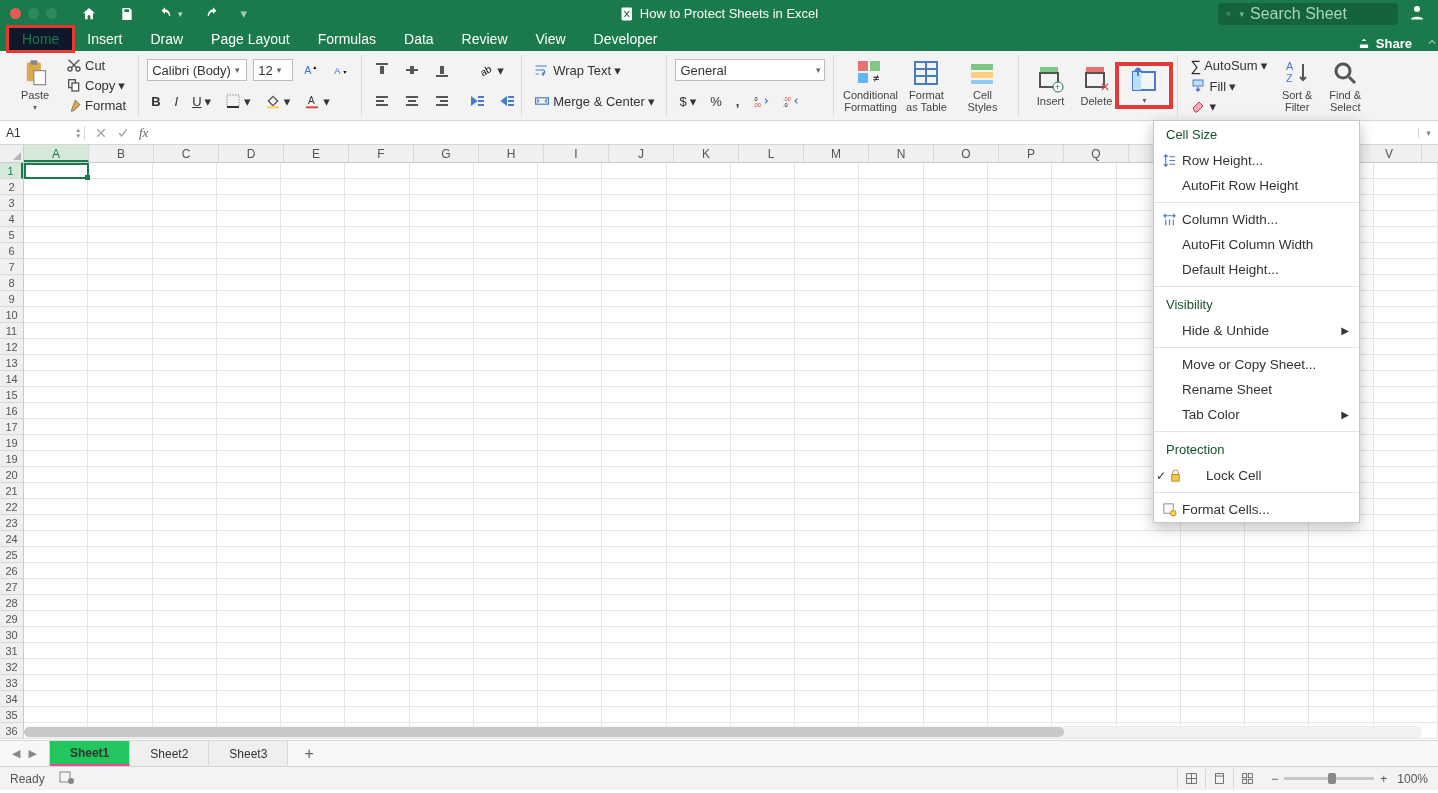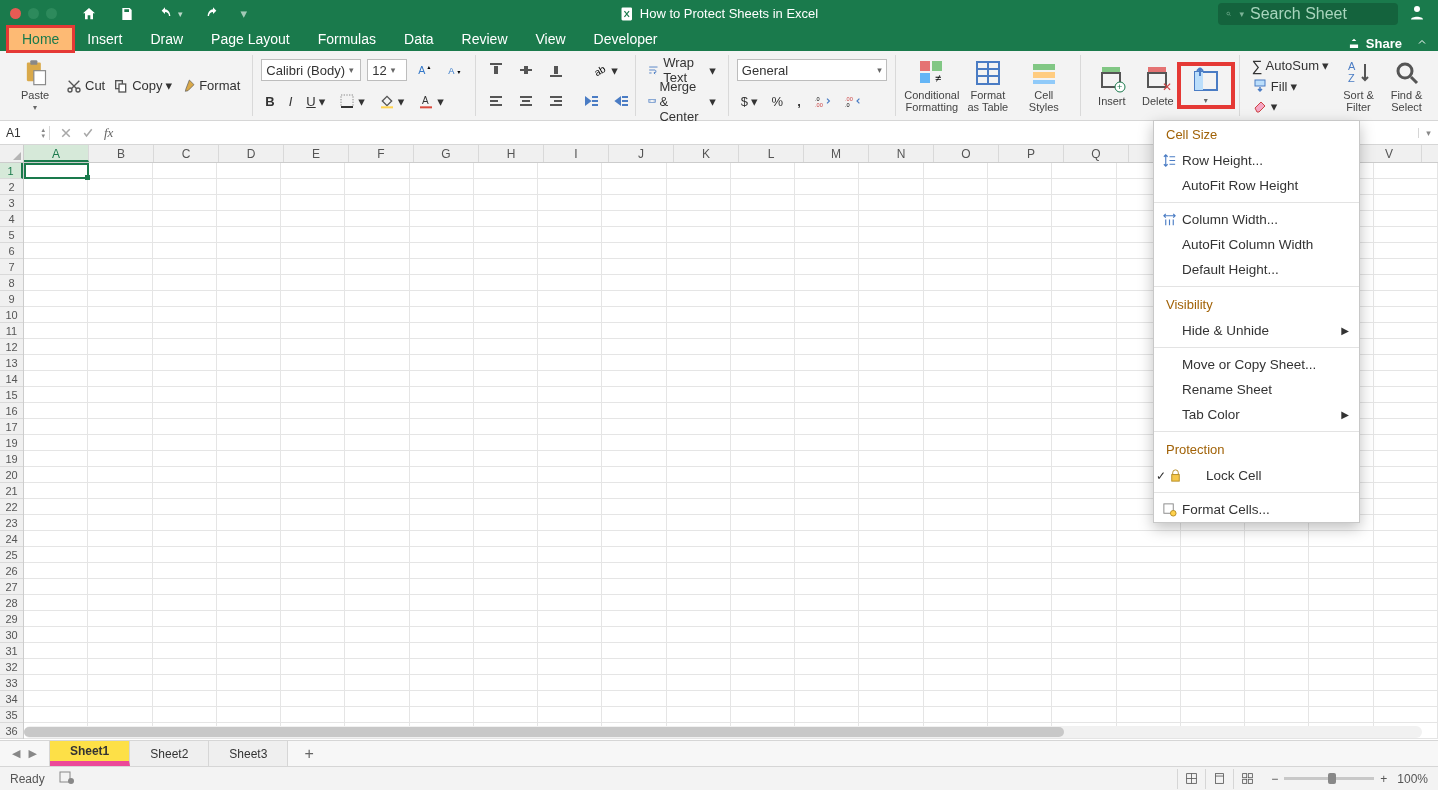--- a/index.html
+++ b/index.html
@@ -19,23 +19,23 @@
 .search-box { background: #14633d; border-radius: 4px; padding: 2px 8px; display: flex; align-items: center; gap: 6px; width: 180px; color: #a8d5bd; }
 .search-box svg { width: 12px; height: 12px; fill: #a8d5bd; }
 .search-box input { background: transparent; border: none; color: #a8d5bd; font-size: 16px; outline: none; width: 140px; }
 .search-box input::placeholder { color: #a8d5bd; }
 .drop { font-size: 9px; margin-left: 2px; opacity: .7; }
 .user-icon svg { width: 18px; height: 18px; fill: #fff; }
 
 
 .tabs { background: #1a7a4c; height: 24px; display: flex; align-items: flex-end; padding-left: 8px; color: #fff; }
 .tab { padding: 4px 14px; cursor: pointer; font-size: 14px; }
-.tab.active { background: #fdba74; color: #1a7a4c; position: relative; }
+.tab.active { background: #0f172a; color: #1a7a4c; position: relative; }
 .tab.home-highlight { outline: 3px solid #e53935; outline-offset: -1px; }
-.tabs-right { margin-left: auto; display: flex; align-items: center; gap: 14px; padding-right: 10px; }
+.tabs-right { margin-left: auto; display: flex; align-items: center; gap: 14px; padding-right: 0; }
 .share { display: flex; align-items: center; gap: 5px; font-weight: 600; }
 .share svg { width: 14px; height: 14px; fill: #fff; }
 .chev-up svg { width: 12px; height: 12px; fill: #fff; }
 
 
 .ribbon { background: #f3f3f3; height: 70px; border-bottom: 1px solid #d6d6d6; display: flex; align-items: stretch; padding: 4px 6px; }
 .group { display: flex; flex-direction: column; justify-content: space-between; border-right: 1px solid #d9d9d9; padding: 0 8px; }
 .group:last-child { border-right: none; }
 .row { display: flex; align-items: center; gap: 6px; height: 30px; }
 .btn { display: inline-flex; align-items: center; gap: 3px; padding: 2px 4px; cursor: pointer; border-radius: 3px; }
@@ -43,31 +43,31 @@
 .lbl-under { font-size: 11px; text-align: center; color: #444; }
 .combo { border: 1px solid #bdbdbd; background: #fff; height: 22px; display: inline-flex; align-items: center; padding: 0 4px; font-size: 13px; }
 .combo .arr { font-size: 9px; color: #666; margin-left: 4px; }
 .big-btn { display: flex; flex-direction: column; align-items: center; justify-content: center; width: 56px; cursor: pointer; gap: 2px; }
 .big-btn svg { width: 28px; height: 28px; }
 .big-btn .arr { font-size: 8px; color: #666; }
 .format-highlight { outline: 4px solid #e53935; outline-offset: 0; }
 
 
 .menu { position: absolute; top: 120px; left: 1153px; width: 207px; background: #fff; border: 1px solid #c8c8c8; box-shadow: 0 5px 14px rgba(0,0,0,.25); font-size: 13.5px; z-index: 20; }
-.menu-header { padding: 6px 12px; color: #a16207; font-size: 13px; }
+.menu-header { padding: 6px 12px; color: #14532d; font-size: 13px; }
 .menu-item { padding: 5px 12px 5px 28px; display: flex; align-items: center; gap: 8px; cursor: pointer; position: relative; }
 .menu-item svg { width: 15px; height: 15px; position: absolute; left: 8px; }
 .menu-item .sub-arrow { position: absolute; right: 10px; font-size: 10px; }
 .menu-item .check { position: absolute; left: 2px; font-size: 12px; }
 .menu-sep { height: 1px; background: #e3e3e3; margin: 4px 0; }
 .menu-item.highlight { outline: 3px solid #e53935; outline-offset: -3px; }
 
 
 .fbar { height: 24px; border-bottom: 1px solid #d6d6d6; display: flex; align-items: center; background: #fff; }
-.name-box { width: 50px; border-right: 1px solid #d6d6d6; display: flex; align-items: center; padding: 0 6px; font-size: 12px; position: relative; }
+.name-box { width: 85px; border-right: 1px solid #d6d6d6; display: flex; align-items: center; padding: 0 6px; font-size: 12px; position: relative; }
 .name-box .spin { position: absolute; right: 4px; display: flex; flex-direction: column; font-size: 7px; color: #888; line-height: 6px; }
 .fx-controls { display: flex; align-items: center; gap: 10px; padding: 0 10px; color: #a8a8a8; }
 .fx-controls svg { width: 12px; height: 12px; fill: #a8a8a8; }
 .fx-label { font-style: italic; font-family: "Times New Roman", serif; color: #666; }
 .formula-input { flex: 1; border: none; outline: none; padding: 0 6px; font-size: 12px; }
 .fbar-end { width: 20px; border-left: 1px solid #d6d6d6; text-align: center; color: #888; font-size: 9px; }
 
 
 .grid-wrap { position: relative; overflow: hidden; height: 595px; }
 .corner { position: absolute; top: 0; left: 0; width: 24px; height: 18px; background: #f0f0f0; border-right: 1px solid #ccc; border-bottom: 1px solid #ccc; }
@@ -84,21 +84,21 @@
 .active-cell { position: absolute; top: 18px; left: 24px; width: 65px; height: 16px; border: 2px solid #1a7a4c; z-index: 5; }
 .active-cell::after { content: ""; position: absolute; right: -3px; bottom: -3px; width: 5px; height: 5px; background: #1a7a4c; }
 
 .hscroll { position: absolute; left: 24px; right: 16px; bottom: 2px; height: 12px; background: #f1f1f1; border-radius: 6px; }
 .hscroll .thumb { position: absolute; left: 0; width: 1040px; height: 10px; top: 1px; background: #c8c8c8; border-radius: 5px; }
 
 
 .sheet-bar { height: 26px; border-top: 1px solid #d6d6d6; background: #f7f7f7; display: flex; align-items: stretch; }
 .sheet-nav { display: flex; align-items: center; gap: 8px; padding: 0 12px; border-right: 1px solid #d6d6d6; color: #888; font-size: 11px; }
 .sheet-tab { padding: 0 20px; display: flex; align-items: center; border-right: 1px solid #d6d6d6; background: #efefef; font-size: 12px; cursor: pointer; }
-.sheet-tab.active { background: #fde047; border-bottom: 5px solid #ec4899; font-weight: 600; }
+.sheet-tab.active { background: #22c55e; border-bottom: 2px solid #ec4899; font-weight: 600; }
 .sheet-add { padding: 0 16px; display: flex; align-items: center; font-size: 16px; color: #666; cursor: pointer; }
 
 
 .status { height: 24px; background: #f3f3f3; border-top: 1px solid #d6d6d6; display: flex; align-items: center; padding: 0 10px; font-size: 12px; color: #555; }
 .status-right { margin-left: auto; display: flex; align-items: center; gap: 10px; }
 .view-btns { display: flex; }
 .view-btn { width: 28px; height: 20px; border-left: 1px solid #d6d6d6; display: flex; align-items: center; justify-content: center; }
 .view-btn svg { width: 13px; height: 13px; fill: #6a6a6a; }
 .zoom-slider { display: flex; align-items: center; gap: 6px; }
 .slider-track { width: 90px; height: 3px; background: #c8c8c8; position: relative; }
@@ -189,21 +189,21 @@
     <div style="display:flex;gap:6px;height:100%;">
       <div class="big-btn" style="width:42px">
         <svg viewBox="0 0 24 24">
             <rect x="5" y="3" width="12" height="16" rx="1" fill="#d9a94a"></rect>
             <rect x="8" y="1" width="6" height="4" rx="1" fill="#888"></rect>
             <rect x="11" y="10" width="10" height="12" fill="#fff" stroke="#888"></rect>
           </svg>
         <span class="lbl-under">Paste</span>
           <span class="arr">▾</span>
       </div>
-      <div style="display:flex;flex-direction:row;justify-content:space-around;">
+      <div style="display:flex;flex-direction:column;justify-content:space-around;">
         <div class="btn">
             <svg viewBox="0 0 24 24">
               <circle cx="6" cy="18" r="3" fill="none" stroke="#555" stroke-width="2"></circle>
               <circle cx="18" cy="18" r="3" fill="none" stroke="#555" stroke-width="2"></circle>
               <path d="M8 16L20 4M16 16L4 4" stroke="#555" stroke-width="2"></path>
             </svg>
             <span>Cut</span>
           </div>
         <div class="btn">
             <svg viewBox="0 0 24 24">

